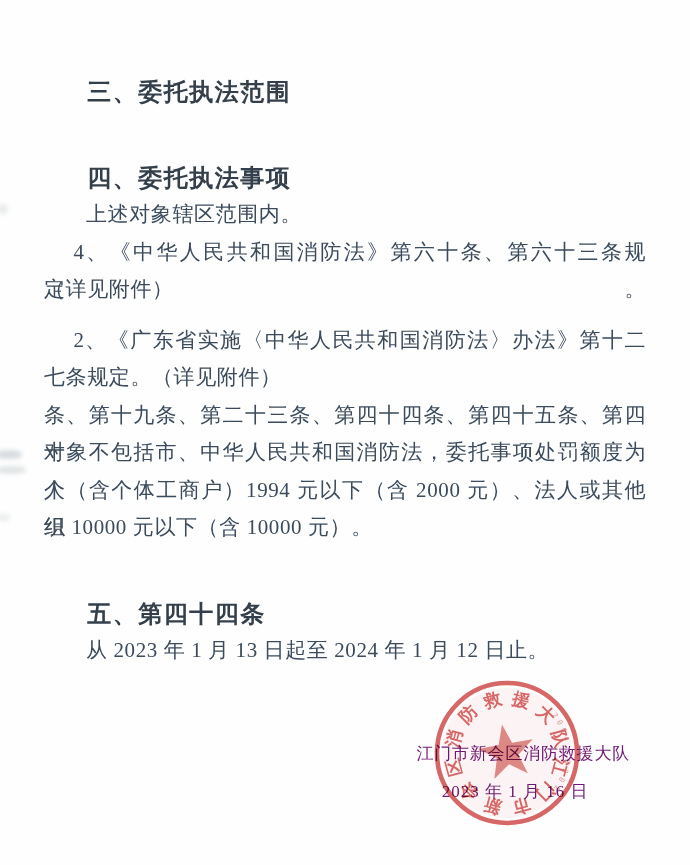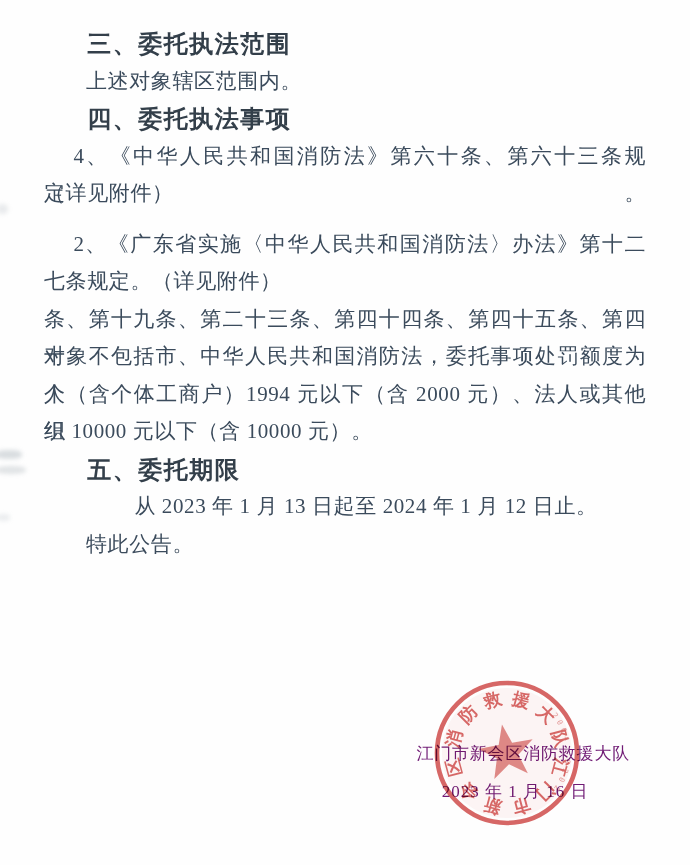--- a/index.html
+++ b/index.html
@@ -9,21 +9,21 @@
   }
   .doc{
     position:absolute;left:44px;top:25px;width:602px;
     color:#3b4b5c;font-size:21px;line-height:37.5px;letter-spacing:0.6px;
     mix-blend-mode:multiply;
   }
   .line{height:37.5px;white-space:nowrap;}
   .line.fill{white-space:normal;text-align:justify;text-align-last:justify;}
   .line.heading{
     font-family:"Liberation Sans","DejaVu Sans",sans-serif;
-    font-weight:700;font-size:24px;color:#333f4a;letter-spacing:1.5px;
+    font-weight:700;font-size:24px;color:#333f4a;letter-spacing:1.5px;margin-top:48px;
   }
   .sign-block{
     position:absolute;right:60px;top:742px;text-align:right;
     color:#701a75;font-size:17px;letter-spacing:0.8px;line-height:24px;
     mix-blend-mode:multiply;
   }
   .date-line{margin-top:14px;margin-right:16px;letter-spacing:1px;text-align:center;}
   .seal{position:absolute;left:412px;top:658px;filter:blur(0.3px);}
   .seal .ring{fill:none;stroke-width:4.6;}
   .smudge{position:absolute;border-radius:40%;filter:blur(2px);}
@@ -69,33 +69,32 @@
           <text x="60.40635219323579" y="8.489559158563987" font-size="7.5" fill="#cf4b49" text-anchor="middle" dominant-baseline="central" transform="rotate(98 60.40635219323579 8.489559158563987)">0</text>
           <text x="58.334590113745165" y="17.834673988086937" font-size="7.5" fill="#cf4b49" text-anchor="middle" dominant-baseline="central" transform="rotate(107 58.334590113745165 17.834673988086937)">2</text>
           <text x="54.826436824249186" y="26.74063995413373" font-size="7.5" fill="#cf4b49" text-anchor="middle" dominant-baseline="central" transform="rotate(116 54.826436824249186 26.74063995413373)">0</text>
           <text x="49.968274701628516" y="34.98816261741379" font-size="7.5" fill="#cf4b49" text-anchor="middle" dominant-baseline="central" transform="rotate(125 49.968274701628516 34.98816261741379)">2</text>
         </g>
     </g>
   </svg>
 
   <div class="doc">
       <div class="line heading" style="text-indent: 1.8em;">三、委托执法范围</div>
+      <div class="line heading" style="text-indent: 1.8em;">四、委托执法事项</div>
       <div class="line" style="text-indent: 2em;">上述对象辖区范围内。</div>
-      <div class="line heading" style="text-indent: 1.8em;">四、委托执法事项</div>
       <div class="line fill" style="text-indent: 1.4em;">4、《中华人民共和国消防法》第六十条、第六十三条规定。</div>
       <div class="line">（详见附件）</div>
       <div class="line fill" style="text-indent: 1.4em; margin-top: 13px;">2、《广东省实施〈中华人民共和国消防法〉办法》第十二</div>
       <div class="line">七条规定。（详见附件）</div>
       <div class="line fill">条、第十九条、第二十三条、第四十四条、第四十五条、第四十</div>
       <div class="line fill">对象不包括市、中华人民共和国消防法，委托事项处罚额度为个</div>
       <div class="line fill">人（含个体工商户）1994 元以下（含 2000 元）、法人或其他组</div>
       <div class="line">织 10000 元以下（含 10000 元）。</div>
-      <div class="line heading" style="text-indent: 1.8em;">五、委托期限</div>
-      <div class="line" style="text-indent: 2em; text-align: center;">从 2023 年 1 月 13 日起至 2024 年 1 月 12 日止。</div>
-      <div class="line" style="text-indent: 2em;">特此公告。</div>
+      <div class="line heading" style="text-indent: 1.8em;">五、第四十四条</div>
+      <div class="line" style="text-indent: 2em;">从 2023 年 1 月 13 日起至 2024 年 1 月 12 日止。</div>
     </div>
 
   <div class="sign-block">
     <div>江门市新会区消防救援大队</div>
     <div class="date-line">2023 年 1 月 16 日</div>
   </div>
 
 </div>
 
 </body></html>

